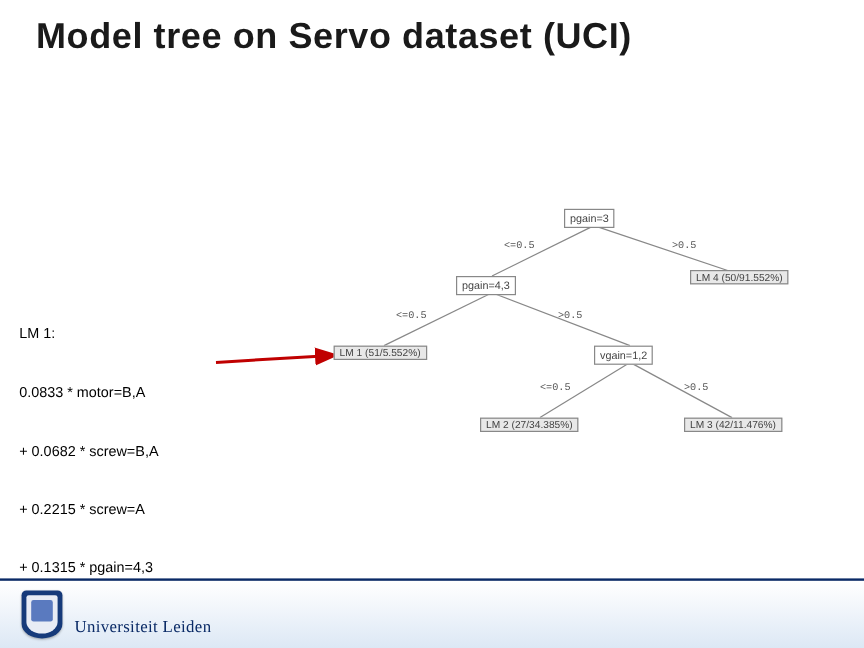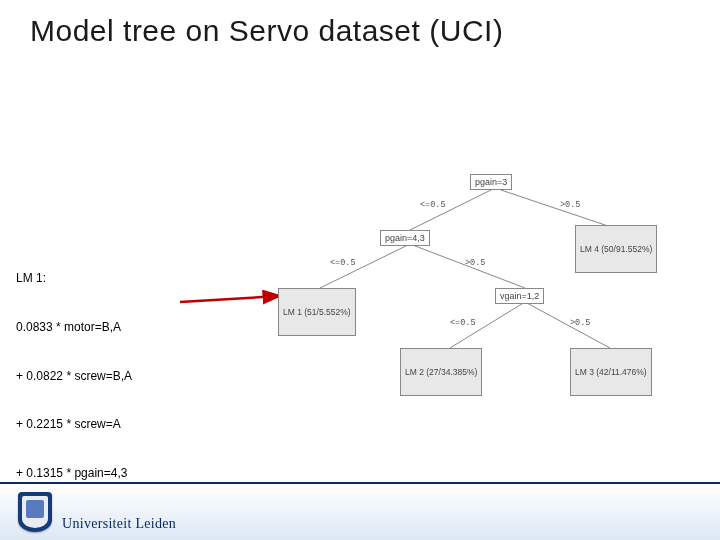--- a/index.html
+++ b/index.html
@@ -14,20 +14,21 @@
     position: relative;
     width: 720px; height: 540px;
   }
   .title {
     position: absolute;
     top: 14px; left: 30px;
     font-size: 30px;
     color: #1a1a1a;
     font-family: Arial, Helvetica, sans-serif;
     letter-spacing: 0.5px;
+    font-weight: bold;
   }
   .model-text {
     position: absolute;
     top: 238px; left: 16px;
     font-size: 12px;
     line-height: 1.35;
     color: #000;
     font-weight: 500;
     white-space: pre;
   }
@@ -41,21 +42,21 @@
     padding: 2px 4px;
     background: #fff;
     border: 1px solid #888;
     font-size: 9px;
     color: #444;
     text-align: right;
     white-space: nowrap;
   }
   .leaf-box {
     position: absolute;
-    padding: 18px 4px;
+    padding: 0 4px;
     background: #e8e8e8;
     border: 1px solid #888;
     font-size: 8.5px;
     color: #444;
     text-align: right;
     white-space: nowrap;
   }
   .edge-label {
     position: absolute;
     font-size: 8.5px;
@@ -114,21 +115,21 @@
 </head>
 <body>
 
 <div class="slide">
 
   <div class="title">Model tree on Servo dataset (UCI)</div>
 
   <div class="model-text">
     <div>LM 1:</div>
     <div>0.0833 * motor=B,A</div>
-    <div>+ 0.0822 * screw=B,A</div>
+    <div>+ 0.0682 * screw=B,A</div>
     <div>+ 0.2215 * screw=A</div>
     <div>+ 0.1315 * pgain=4,3</div>
     <div>+ 0.3163 * pgain=3</div>
     
     
   </div>
 
   <svg class="arrow" style="left:180px; top:290px; width:110px; height:20px;">
     <defs>
       <marker id="ah" markerWidth="8" markerHeight="8" refX="7" refY="3" orient="auto">

